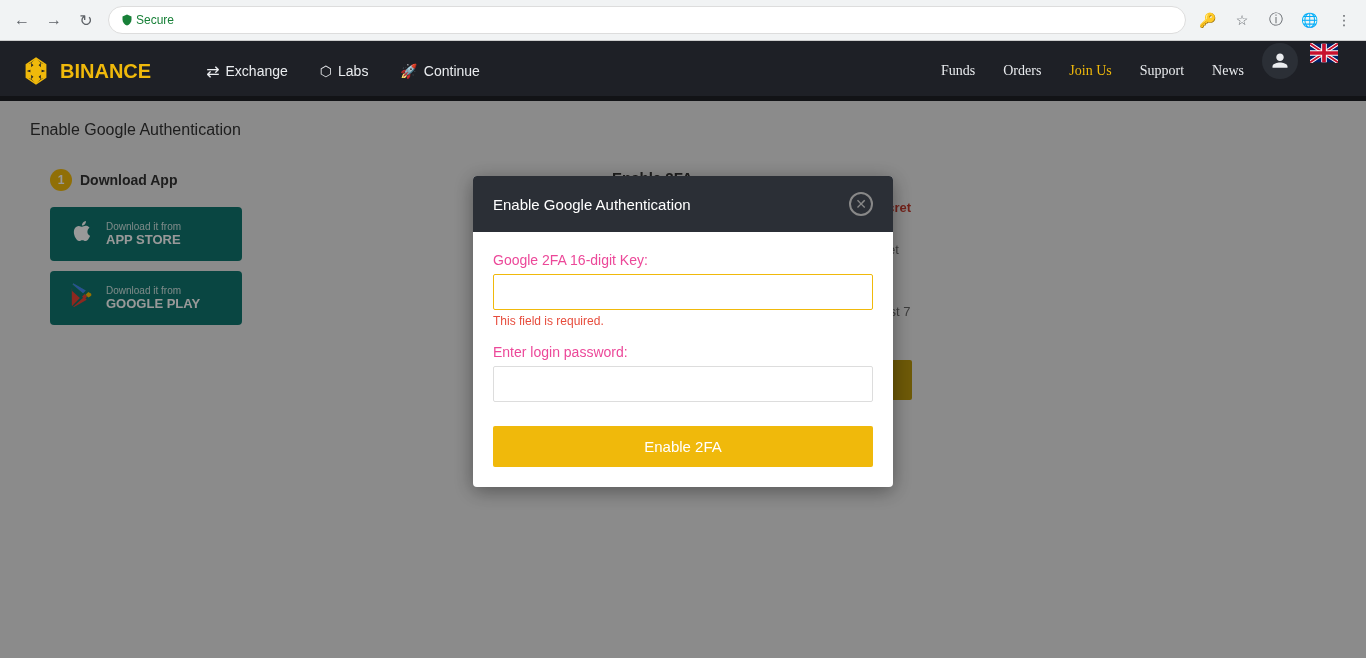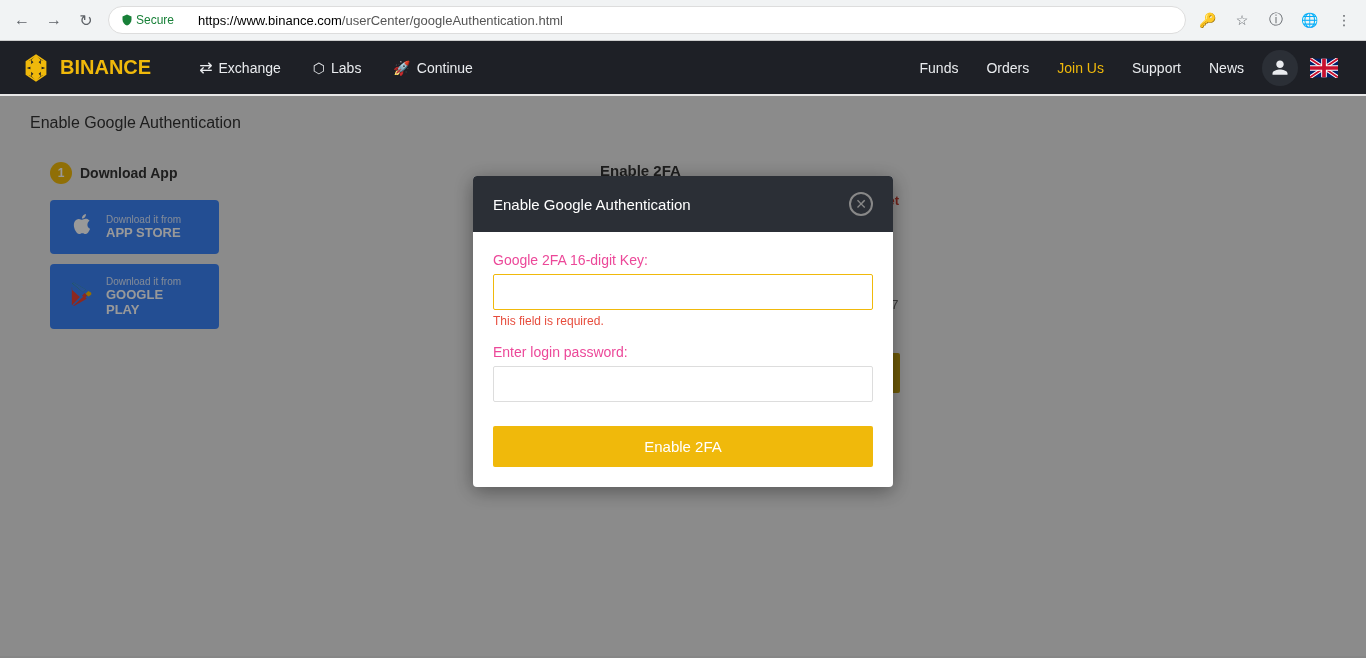--- a/index.html
+++ b/index.html
@@ -35,21 +35,21 @@
     }
     .address-bar {
       flex: 1;
       height: 28px;
       border-radius: 14px;
       border: 1px solid #ddd;
       background: white;
       display: flex;
       align-items: center;
       padding: 3px 12px;
-      gap: 24px;
+      gap: 10px;
       font-size: 13px;
       color: #333;
     }
     .secure-badge {
       color: #188038;
       font-size: 12px;
       display: flex; align-items: center; gap: 3px;
     }
     .address-url { color: #333; font-size: 13px; }
     .address-url span { color: #000; }
@@ -63,25 +63,25 @@
       background: transparent;
       cursor: pointer;
       display: flex; align-items: center; justify-content: center;
       color: #5f6368;
       font-size: 14px;
     }
 
     
     .navbar {
       background: #1e2026;
-      height: 53px;
+      height: 60px;
       display: flex;
       align-items: center;
       padding: 0 20px;
-      gap: 8px;
+      gap: 15px;
     }
     .navbar-logo {
       display: flex;
       align-items: center;
       gap: 8px;
       margin-right: 24px;
       color: #f0b90b;
       font-weight: bold;
       font-size: 20px;
       text-decoration: none;
@@ -102,22 +102,22 @@
       height: 56px;
       display: flex;
       align-items: center;
       gap: 6px;
       cursor: pointer;
       font-size: 14px;
       text-decoration: none;
     }
     .navbar-right {
       display: flex;
-      align-items: center;
       gap: 0;
+      font-family: Liberation Serif, serif;
     }
     .nav-right-item {
       color: #eaecef;
       padding: 0 14px;
       height: 56px;
       display: flex;
       align-items: center;
       cursor: pointer;
       font-size: 14px;
     }
@@ -168,26 +168,26 @@
     .step-number {
       width: 22px; height: 22px;
       border-radius: 50%;
       background: #f0b90b;
       color: white;
       display: flex; align-items: center; justify-content: center;
       font-size: 12px;
       font-weight: bold;
     }
     .app-download-btn {
-      background: #3b82f6;
+      background: #0f766e;
       color: white;
       border: none;
       border-radius: 4px;
       padding: 12px 20px;
-      width: 169px;
+      width: 192px;
       display: flex;
       align-items: center;
       gap: 12px;
       cursor: pointer;
       margin-bottom: 10px;
     }
     .app-download-btn .store-icon {
       font-size: 24px;
     }
     .app-download-btn .store-text {
@@ -337,23 +337,20 @@
       <button class="nav-btn">←</button>
       <button class="nav-btn">→</button>
       <button class="nav-btn">↻</button>
     </div>
     <div class="address-bar">
       <span class="secure-badge">
         <svg width="12" height="12" viewBox="0 0 24 24" fill="#188038">
             <path d="M12 1L3 5v6c0 5.55 3.84 10.74 9 12 5.16-1.26 9-6.45 9-12V5L12 1z"></path>
           </svg>
         <span>Secure</span>
-      </span>
-      <span class="address-url">
-        <span>https://www.binance.com</span><span style="color:#555;">/userCenter/googleAuthentication.html</span>
       </span>
     </div>
     <div class="toolbar-actions">
       <button class="toolbar-icon">🔑</button>
       <button class="toolbar-icon">☆</button>
       <button class="toolbar-icon">ⓘ</button>
       <button class="toolbar-icon">🌐</button>
       <button class="toolbar-icon">⋮</button>
     </div>
   </div>

